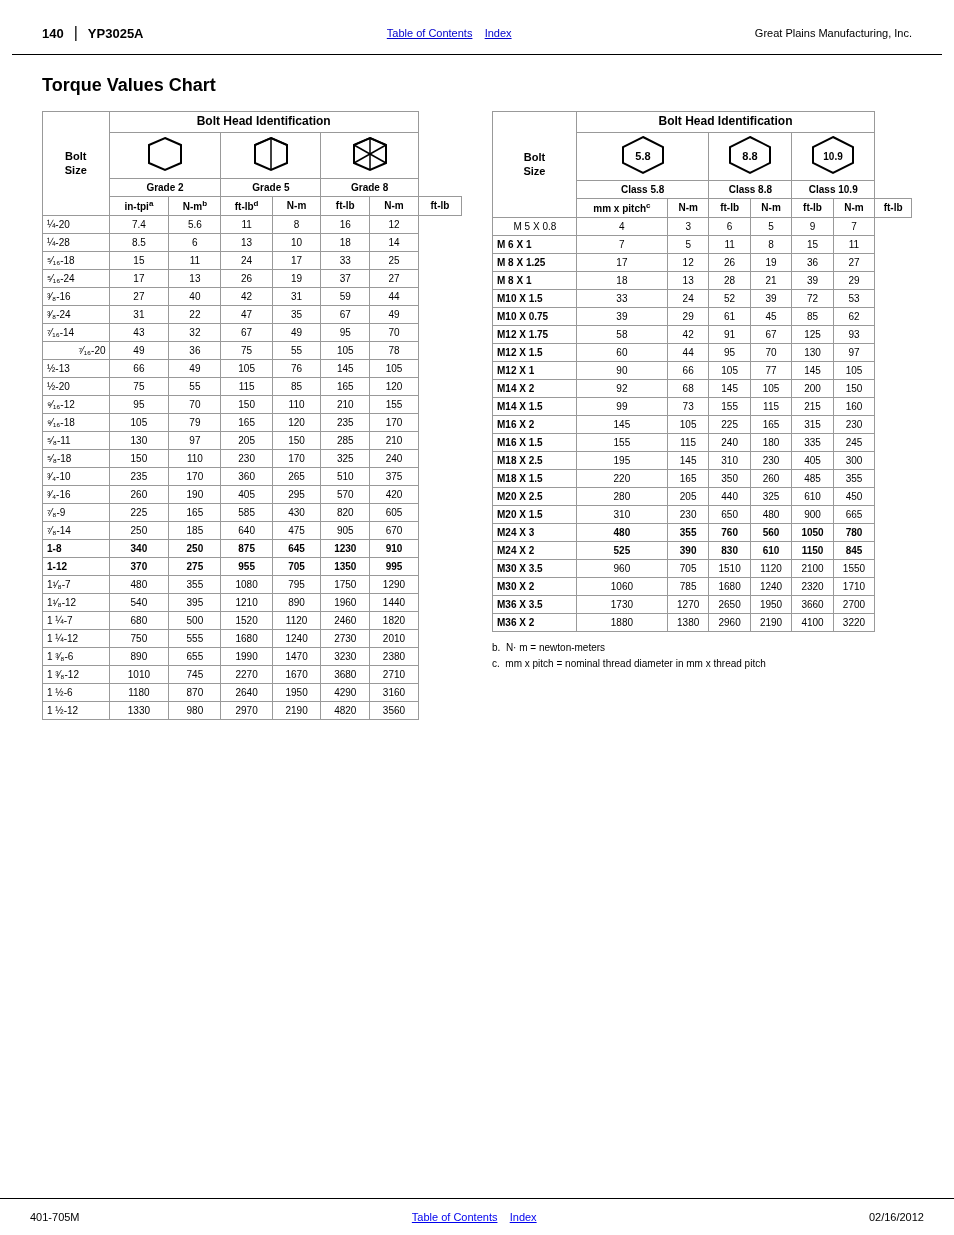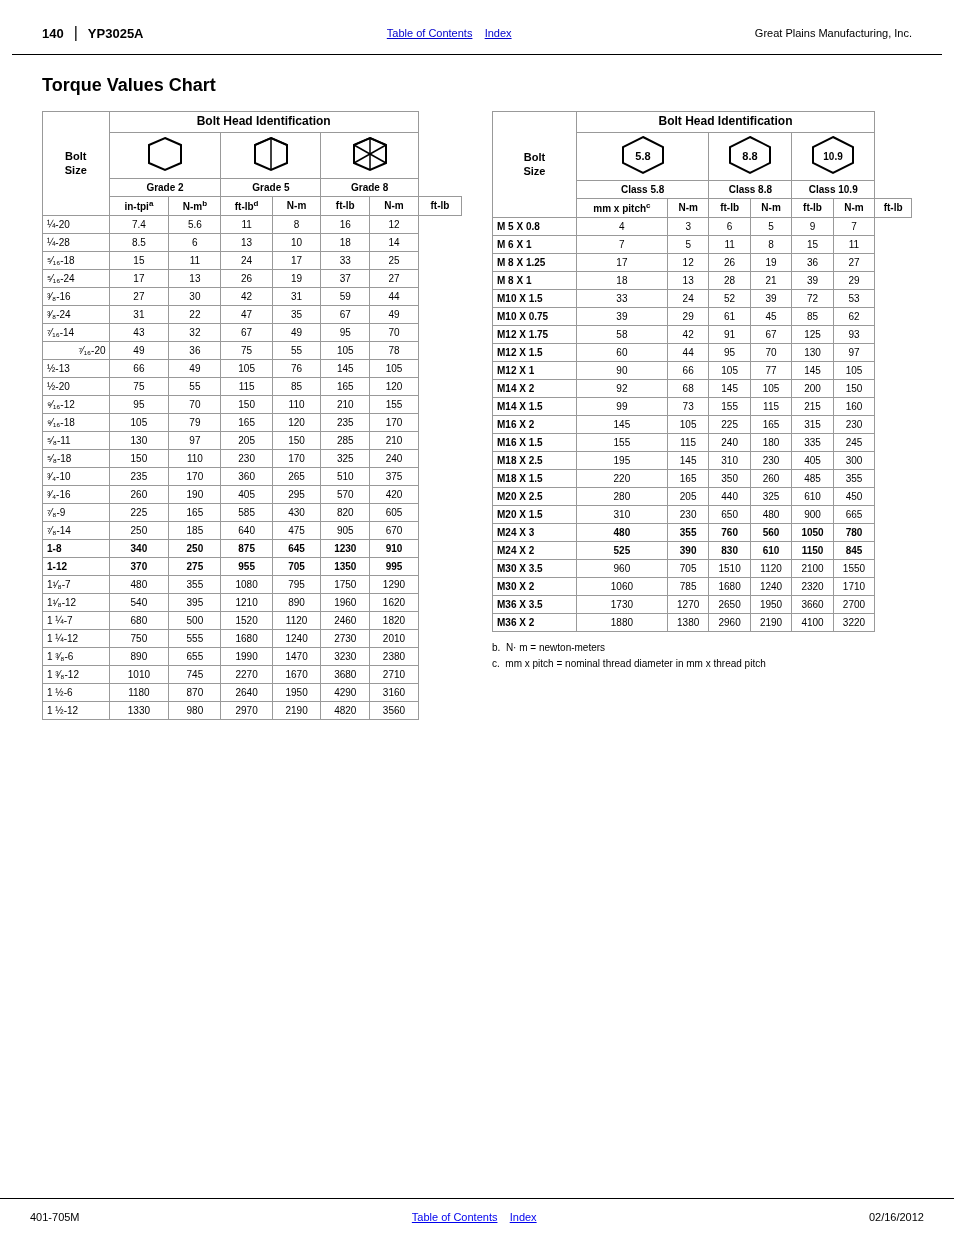--- a/index.html
+++ b/index.html
@@ -214,21 +214,21 @@
                 <td>17</td>
                 <td>13</td>
                 <td>26</td>
                 <td>19</td>
                 <td>37</td>
                 <td>27</td>
               </tr>
               <tr>
                 <td style="text-align: left; padding-left: 4px;">³⁄₈-16</td>
                 <td>27</td>
-                <td>30</td>
+                <td>40</td>
                 <td>42</td>
                 <td>31</td>
                 <td>59</td>
                 <td>44</td>
               </tr>
               <tr>
                 <td style="text-align: left; padding-left: 4px;">³⁄₈-24</td>
                 <td>31</td>
                 <td>22</td>
                 <td>47</td>
@@ -371,21 +371,21 @@
                 <td>1750</td>
                 <td>1290</td>
               </tr>
               <tr>
                 <td style="text-align: left; padding-left: 4px;">1¹⁄₈-12</td>
                 <td>540</td>
                 <td>395</td>
                 <td>1210</td>
                 <td>890</td>
                 <td>1960</td>
-                <td>1620</td>
+                <td>1440</td>
               </tr>
               <tr>
                 <td style="text-align: left; padding-left: 4px;">1 ¼-7</td>
                 <td>680</td>
                 <td>500</td>
                 <td>1520</td>
                 <td>1120</td>
                 <td>2460</td>
                 <td>1820</td>
               </tr>
@@ -477,21 +477,21 @@
               <td style="font-weight:bold;">N-m</td>
               <td style="font-weight:bold;">ft-lb</td>
               <td style="font-weight:bold;">N-m</td>
               <td style="font-weight:bold;">ft-lb</td>
               <td style="font-weight:bold;">N-m</td>
               <td style="font-weight:bold;">ft-lb</td>
             </tr>
           </thead>
           <tbody id="right-tbody">
           <tr>
-                <td style="font-weight: bold; text-align: left; padding-left: 4px;">M 5 X 0.8</td>
+                <td style="font-weight: normal; text-align: center; padding-left: 4px;">M 5 X 0.8</td>
                 <td>4</td>
                 <td>3</td>
                 <td>6</td>
                 <td>5</td>
                 <td>9</td>
                 <td>7</td>
               </tr>
               <tr>
                 <td style="font-weight: bold; text-align: left; padding-left: 4px;">M 6 X 1</td>
                 <td>7</td>

